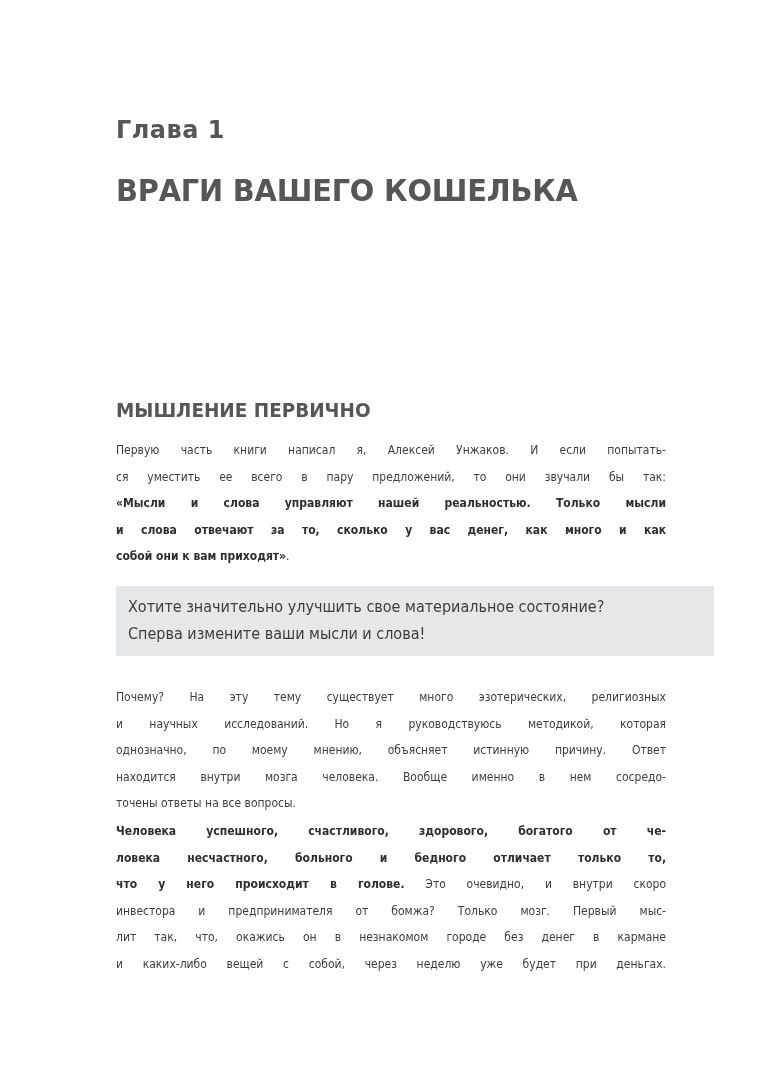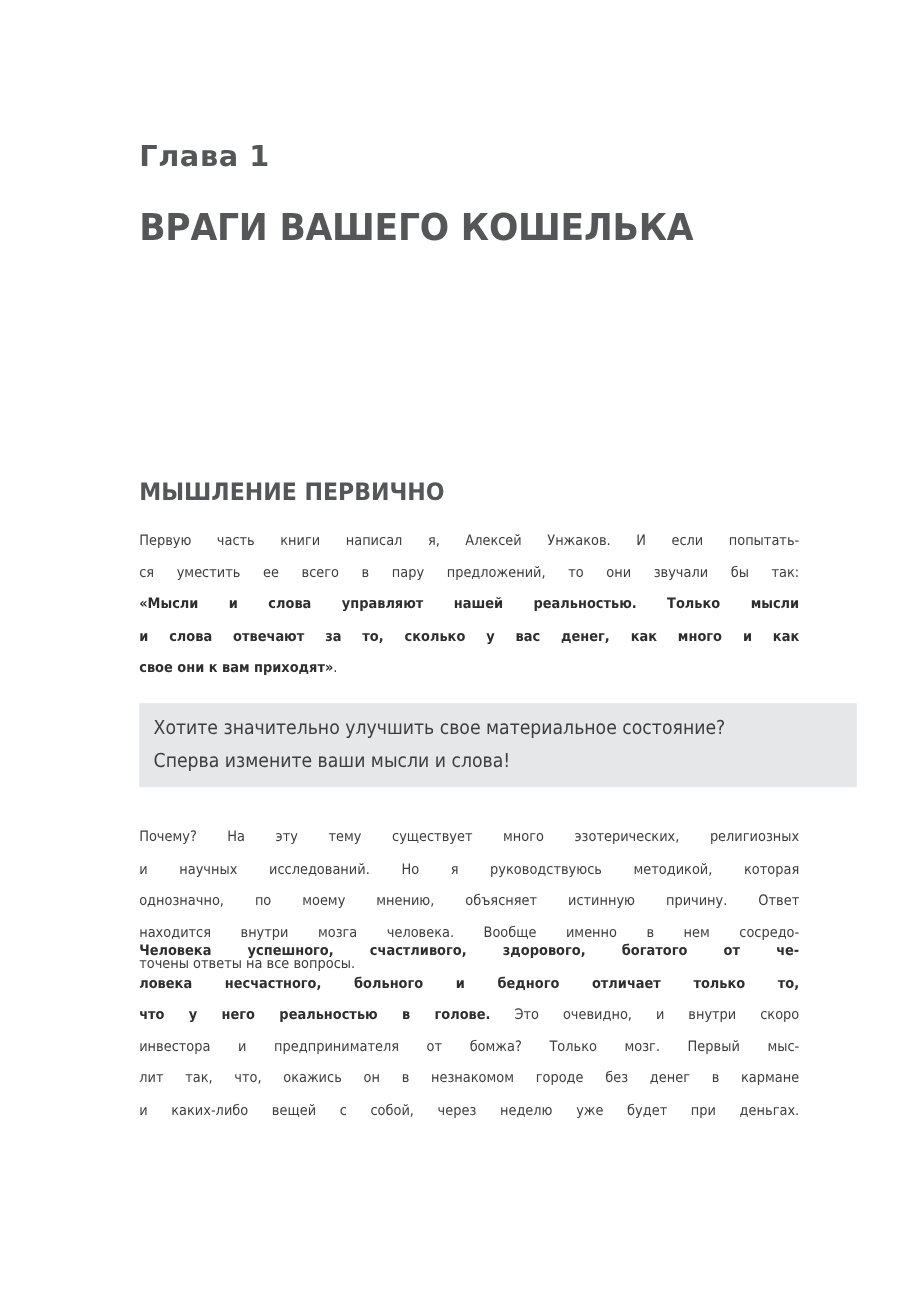--- a/index.html
+++ b/index.html
@@ -75,21 +75,21 @@
   }
   .line.last {
     text-align-last: left;
   }
   .line .b {
     font-weight: bold;
     color: #2e2e2e;
   }
   .para.p1 { top: 437px; }
   .para.p2 { top: 684px; }
-  .para.p3 { top: 779px; }
+  .para.p3 { top: 818px; }
   .callout {
     position: absolute;
     top: 586px;
     left: 0;
     width: 598px;
     height: 70px;
     background: #e6e7e8;
   }
   .callout-text {
     position: absolute;
@@ -112,40 +112,40 @@
   <div class="chapter-label">Глава 1</div>
   <div class="chapter-title">ВРАГИ ВАШЕГО КОШЕЛЬКА</div>
 
   <div class="section-title">МЫШЛЕНИЕ ПЕРВИЧНО</div>
 
   <div class="para p1">
     <span class="line" style="display: block; text-align: justify; text-align-last: justify;"><span>Первую часть книги написал я, Алексей Унжаков. И если попытать-</span></span>
     <span class="line" style="display: block; text-align: justify; text-align-last: justify;"><span>ся уместить ее всего в пару предложений, то они звучали бы так:</span></span>
     <span class="line" style="display: block; text-align: justify; text-align-last: justify;"><span class="b">«Мысли и слова управляют нашей реальностью. Только мысли</span></span>
     <span class="line" style="display: block; text-align: justify; text-align-last: justify;"><span class="b">и слова отвечают за то, сколько у вас денег, как много и как</span></span>
-    <span class="line last" style="display: block; text-align: left; text-align-last: left;"><span class="b">свое они к вам приходят»</span><span>.</span></span>
+    <span class="line last" style="display: block; text-align: left; text-align-last: left;"><span class="b">собой они к вам приходят»</span><span>.</span></span>
   </div>
 
   <div class="callout">
     <div class="callout-text">
       <span class="line" style="display: block;">Хотите значительно улучшить свое материальное состояние?</span>
       <span class="line" style="display: block;">Сперва измените ваши мысли и слова!</span>
     </div>
   </div>
 
   <div class="para p2">
     <span class="line" style="display: block; text-align: justify; text-align-last: justify;">Почему? На эту тему существует много эзотерических, религиозных</span>
     <span class="line" style="display: block; text-align: justify; text-align-last: justify;">и научных исследований. Но я руководствуюсь методикой, которая</span>
     <span class="line" style="display: block; text-align: justify; text-align-last: justify;">однозначно, по моему мнению, объясняет истинную причину. Ответ</span>
     <span class="line" style="display: block; text-align: justify; text-align-last: justify;">находится внутри мозга человека. Вообще именно в нем сосредо-</span>
     <span class="line last" style="display: block; text-align: left; text-align-last: left;">точены ответы на все вопросы.</span>
   </div>
 
   <div class="para p3">
     <span class="line" style="display: block; text-align: justify; text-align-last: justify;"><span class="b">Человека успешного, счастливого, здорового, богатого от че-</span></span>
     <span class="line" style="display: block; text-align: justify; text-align-last: justify;"><span class="b">ловека несчастного, больного и бедного отличает только то,</span></span>
-    <span class="line" style="display: block; text-align: justify; text-align-last: justify;"><span class="b">что у него реальностью в голове.</span><span> Это очевидно, и внутри скоро</span></span>
+    <span class="line" style="display: block; text-align: justify; text-align-last: justify;"><span class="b">что у него происходит в голове.</span><span> Это очевидно, и внутри скоро</span></span>
     <span class="line" style="display: block; text-align: justify; text-align-last: justify;"><span>инвестора и предпринимателя от бомжа? Только мозг. Первый мыс-</span></span>
     <span class="line" style="display: block; text-align: justify; text-align-last: justify;"><span>лит так, что, окажись он в незнакомом городе без денег в кармане</span></span>
     <span class="line" style="display: block; text-align: justify; text-align-last: justify;"><span>и каких-либо вещей с собой, через неделю уже будет при деньгах.</span></span>
   </div>
 
 </div>
 
 </body></html>

